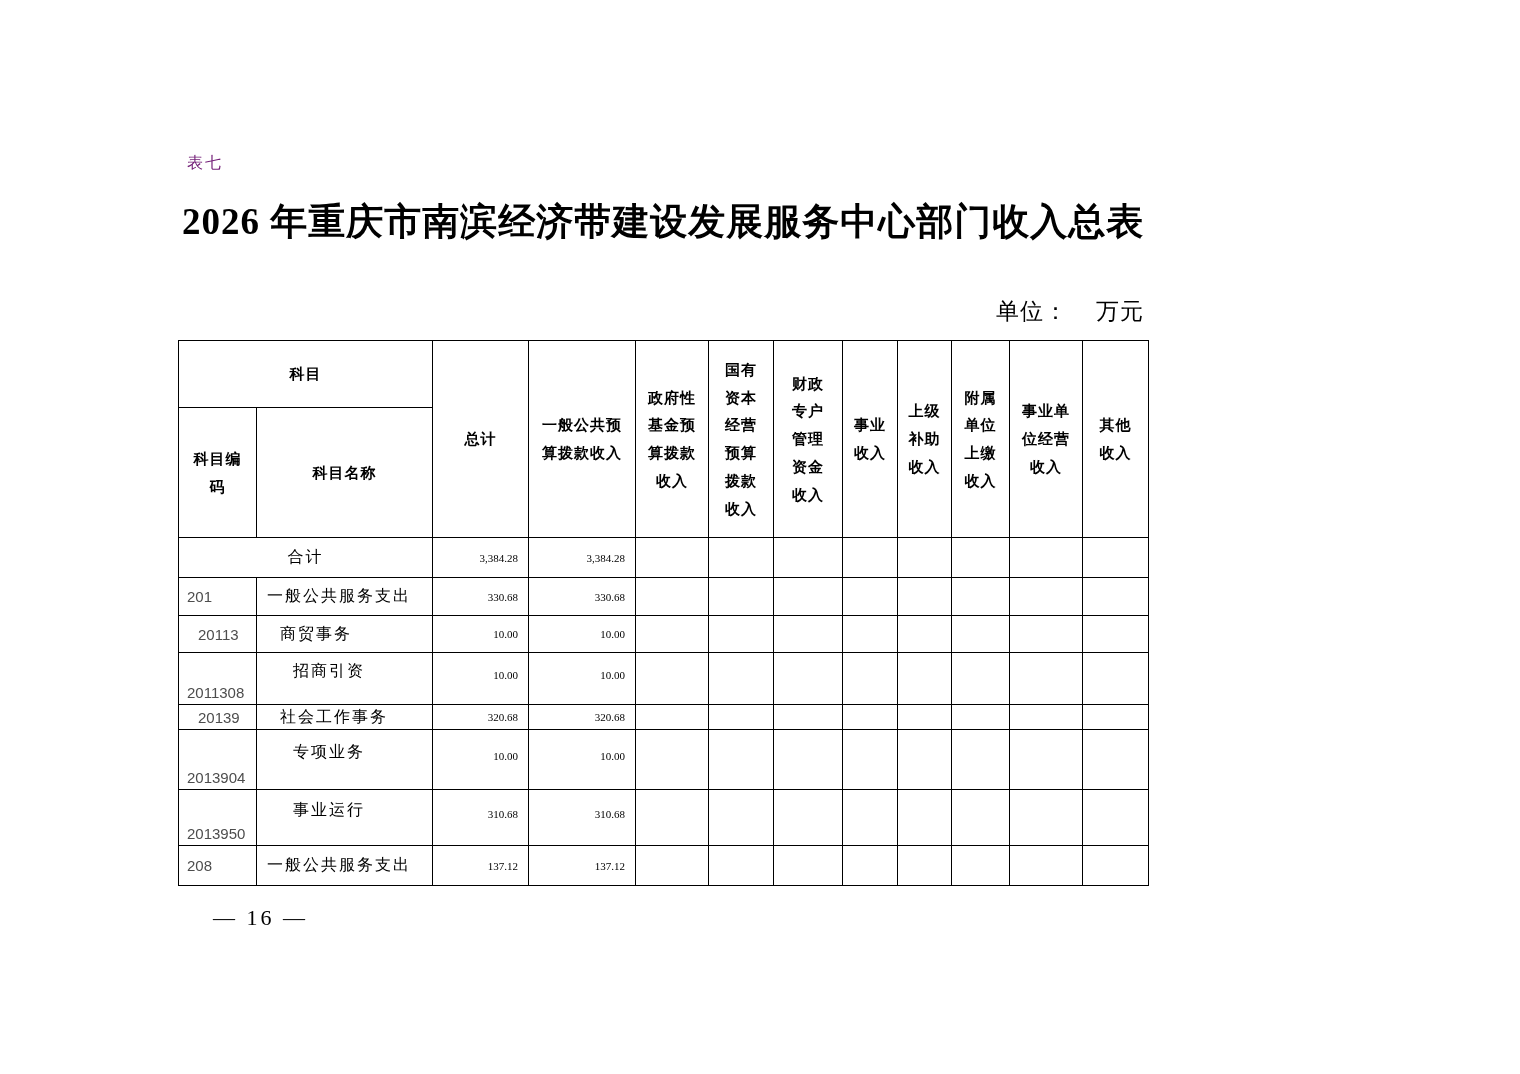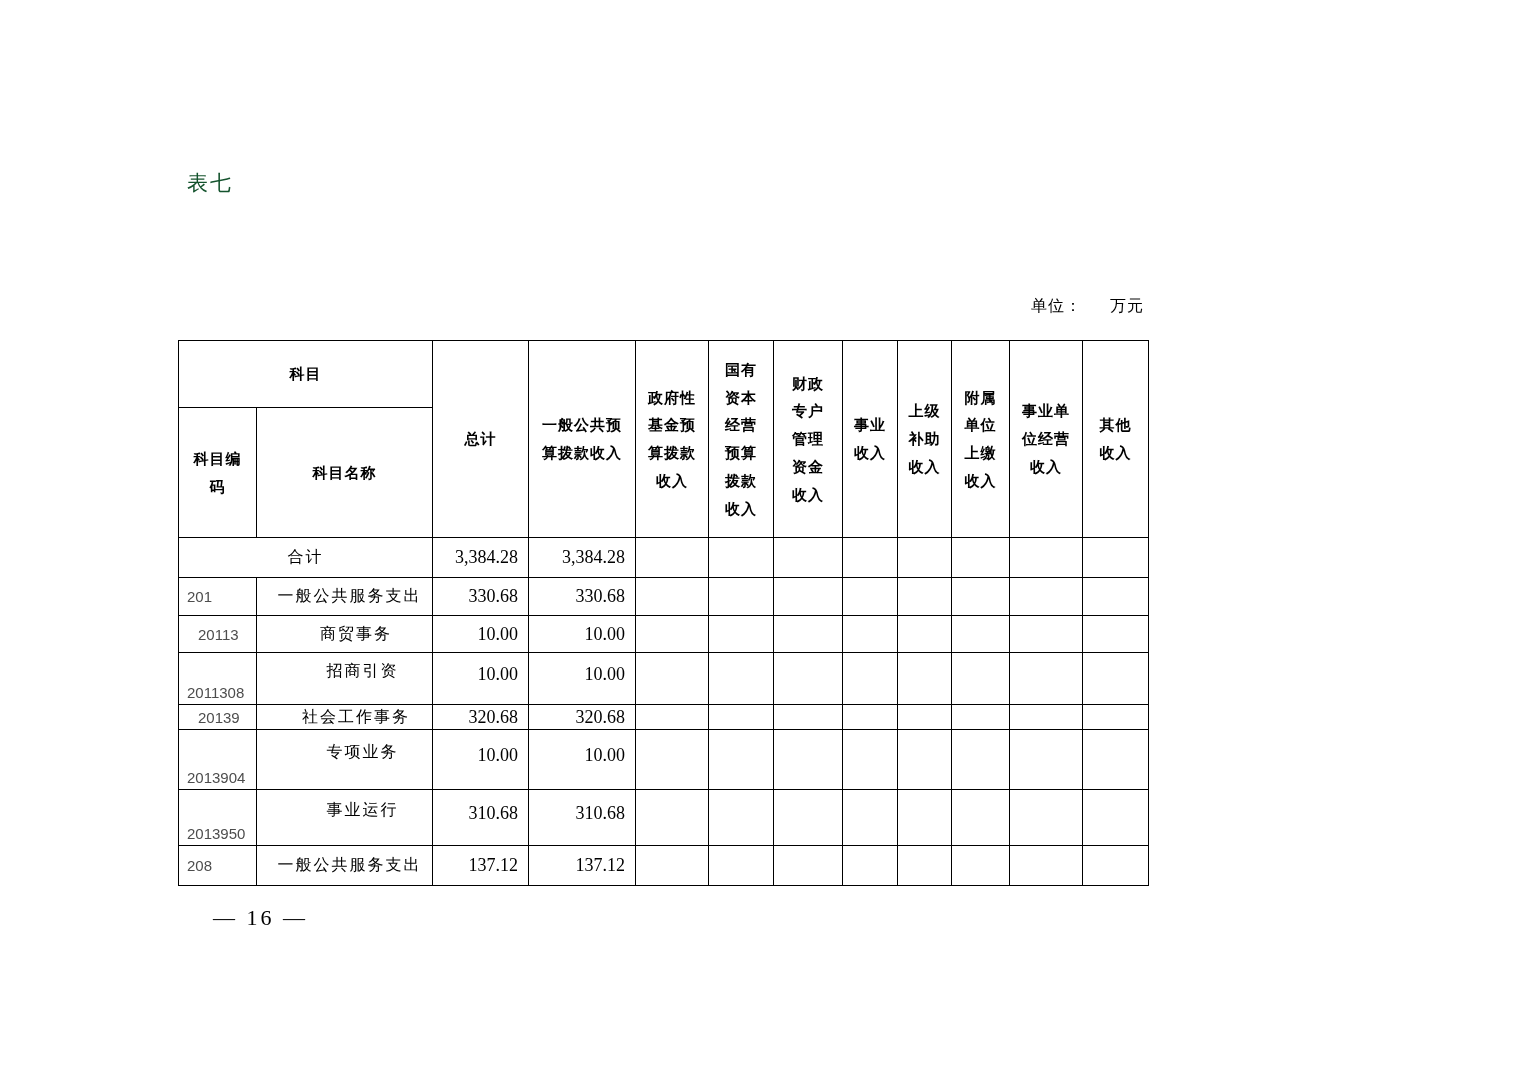--- a/index.html
+++ b/index.html
@@ -1,26 +1,26 @@
 <!DOCTYPE html>
 <html><head>
 <meta charset="utf-8">
 <style>
   html,body{margin:0;padding:0;}
   body{
     width:1520px;height:1074px;background:#ffffff;position:relative;
     font-family:"Liberation Serif",serif;color:#000;overflow:hidden;
   }
   .sheet{position:absolute;left:178px;top:0;width:970px;height:1074px;}
-  .table-label{position:absolute;left:9px;top:169px;font-size:21px;color:#14532d;letter-spacing:2px;}
+  .table-label{position:absolute;left:9px;top:153px;font-size:16px;color:#701a75;letter-spacing:2px;}
   .title{
     position:absolute;left:0;top:197px;width:100%;margin:0;text-align:center;
     font-size:37px;font-weight:bold;letter-spacing:1px;white-space:nowrap;
   }
-  .unit-line{position:absolute;top:296px;right:4px;font-size:16px;letter-spacing:1px;}
+  .unit-line{position:absolute;top:296px;right:4px;font-size:23px;letter-spacing:1px;}
   .unit-value{margin-left:28px;}
   table.budget{
     position:absolute;left:0;top:340px;width:970px;
     border-collapse:collapse;table-layout:fixed;border-radius:6px;
   }
   table.budget th,table.budget td{
     border:1px solid #000;padding:0;overflow:hidden;
   }
   table.budget th{
     font-family:"Liberation Sans",sans-serif;font-weight:bold;font-size:15px;
@@ -28,42 +28,43 @@
     letter-spacing:1px;
   }
   tr.hdr-top{height:67px;}
   tr.hdr-bottom{height:130px;}
   td.code{
     font-family:Liberation Sans, sans-serif;font-size:15px;color:#4d4d4d;
     text-align:left;vertical-align:middle;
   }
   .pad8{padding-left:8px !important;}
   .pad19{padding-left:19px !important;}
-  td.name{font-size:16px;letter-spacing:2px;vertical-align:middle;text-align:center;}
+  td.name{font-size:16px;letter-spacing:2px;vertical-align:middle;text-align:left;}
   .lvl1{padding-left:10px !important;}
   .lvl2{padding-left:23px !important;}
   .lvl3{padding-left:36px !important;}
-  td.num{font-size:18px;text-align:right;padding-right:10px !important;vertical-align:middle;}
+  td.num{font-size:11px;text-align:right;padding-right:10px !important;vertical-align:middle;}
   tr.tall td.code{vertical-align:bottom;padding-bottom:3px !important;}
   tr.tall td.name{padding-bottom:14px !important;}
   tr.tall td.num{padding-bottom:8px !important;}
   tr.total-row td{font-weight:normal;}
   td.total-label{
     text-align:center;font-family:"Liberation Sans",sans-serif;
     font-weight:bold;font-size:16px;letter-spacing:2px;vertical-align:middle;
   }
   .page-number{position:absolute;left:0px;top:905px;font-size:22px;letter-spacing:3px;margin-left:35px;}
 </style>
 </head>
 <body>
 
 <div class="sheet">
 
   <div class="table-label">表七</div>
 
+  <h1 class="title">2026 年重庆市南滨经济带建设发展服务中心部门收入总表</h1>
 
   <div class="unit-line">
     <span>单位：</span><span class="unit-value">万元</span>
   </div>
 
   <table class="budget">
     <colgroup>
       <col style="width:78px">
         <col style="width:176px">
         <col style="width:96px">

